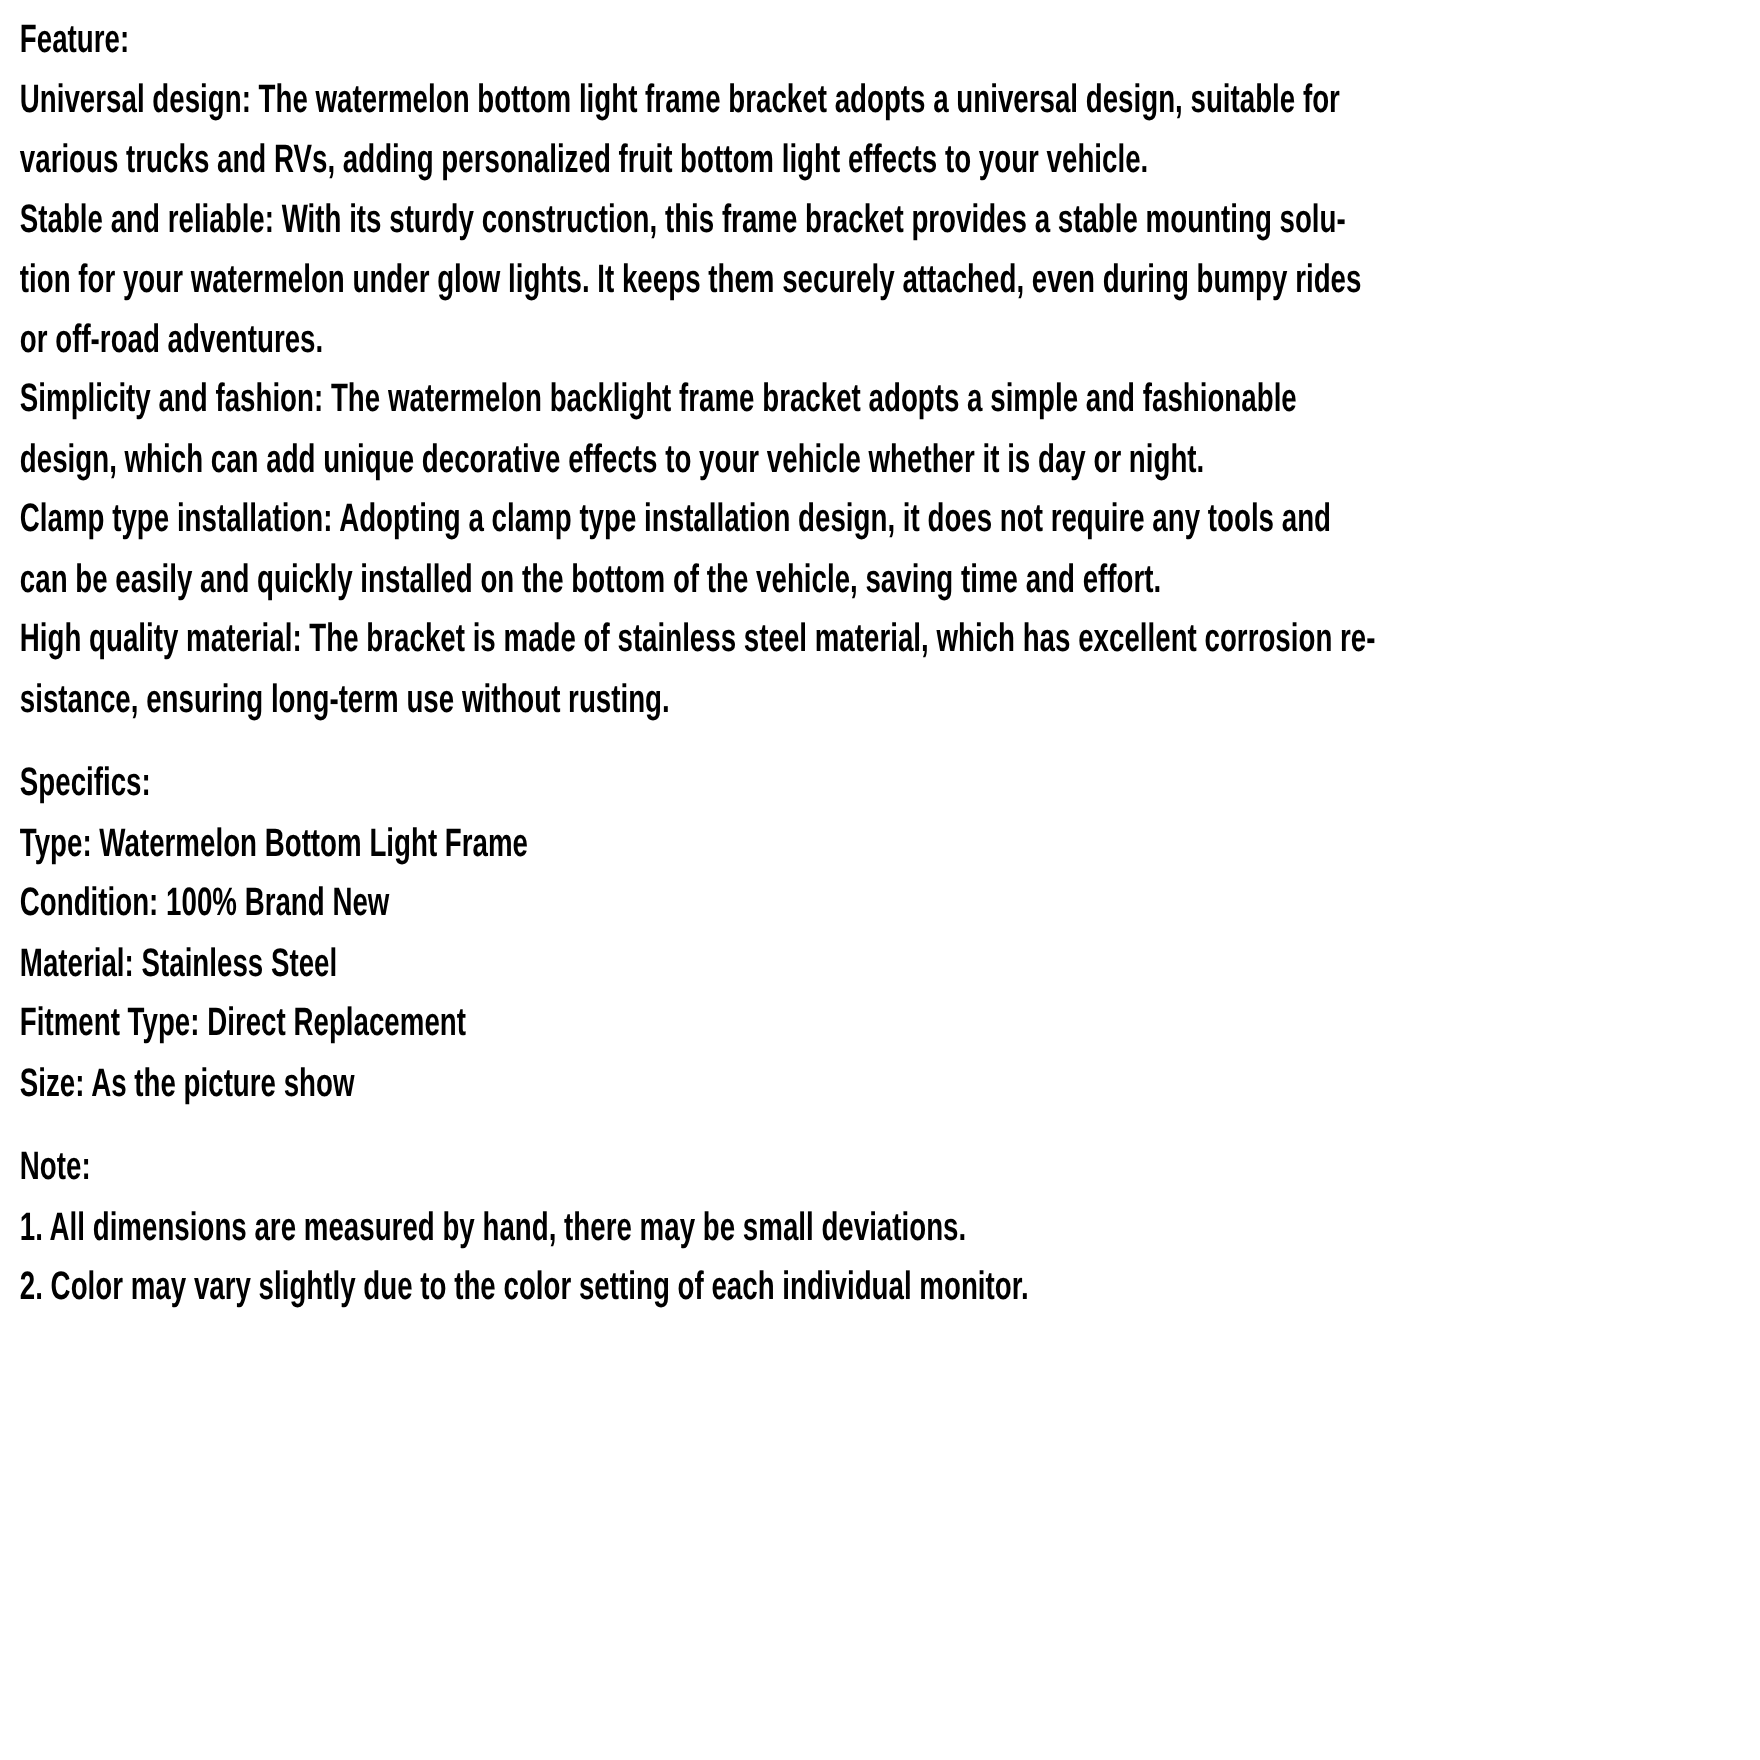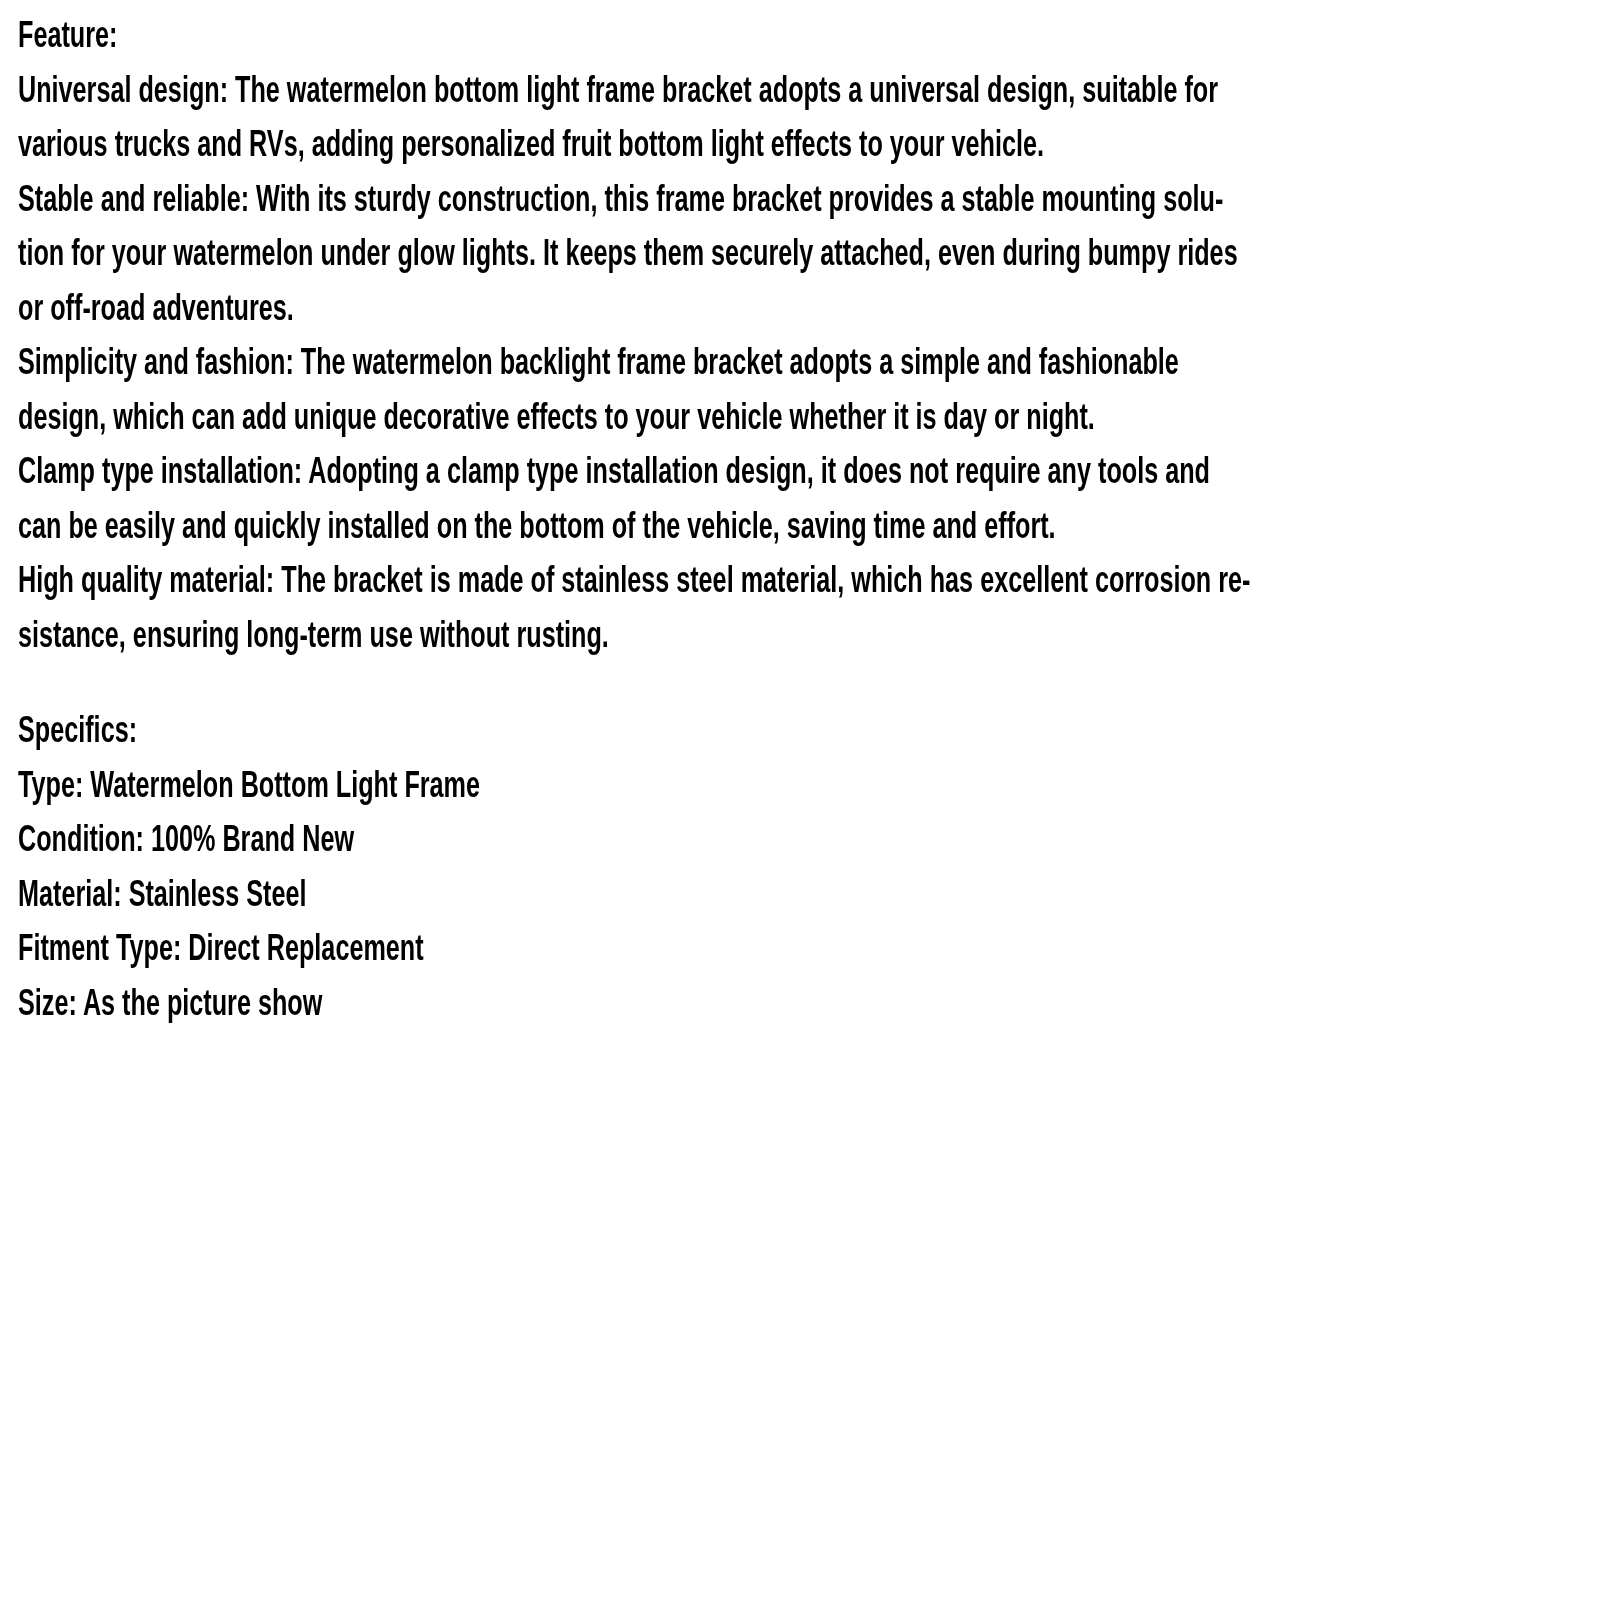--- a/index.html
+++ b/index.html
@@ -17,21 +17,21 @@
     width: 1600px;
     height: 1600px;
     padding: 8px 0 0 18px;
     background: #ffffff;
     font-family: "Liberation Sans", sans-serif;
     font-weight: 700;
     font-size: 36px;
     color: #000000;
   }
   .section { margin: 0; }
-  .section + .section { margin-top: 41px; }
+  .section + .section { margin-top: 22px; }
   .line {
     height: 54.5px;
     line-height: 54.5px;
     white-space: nowrap;
     transform: scaleX(0.70);
     transform-origin: 0 50%;
     letter-spacing: 0;
   }
 </style>
 </head>
@@ -58,14 +58,19 @@
     <div class="line">Specifics:</div>
     <div class="line">Type: Watermelon Bottom Light Frame</div>
     <div class="line">Condition: 100% Brand New</div>
     <div class="line">Material: Stainless Steel</div>
     <div class="line">Fitment Type: Direct Replacement</div>
     <div class="line">Size: As the picture show</div>
   </div>
 
 
 
+  <div class="section">
+    <div class="line">Note:</div>
+    <div class="line">1. All dimensions are measured by hand, there may be small deviations.</div>
+    <div class="line">2. Color may vary slightly due to the color setting of each individual monitor.</div>
+  </div>
 
 </div>
 
 </body></html>

